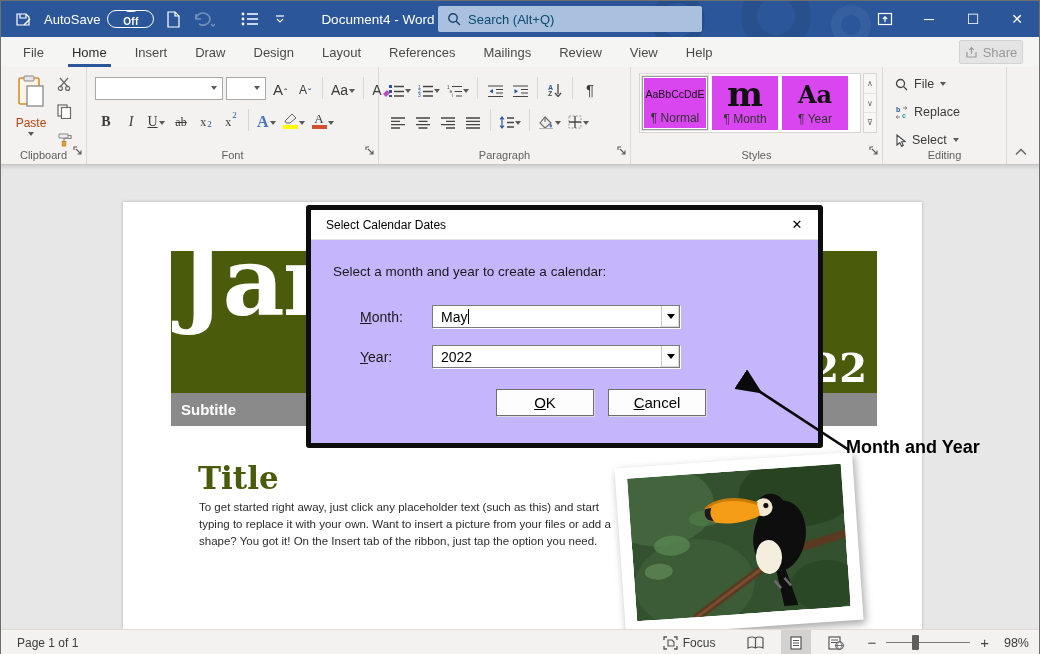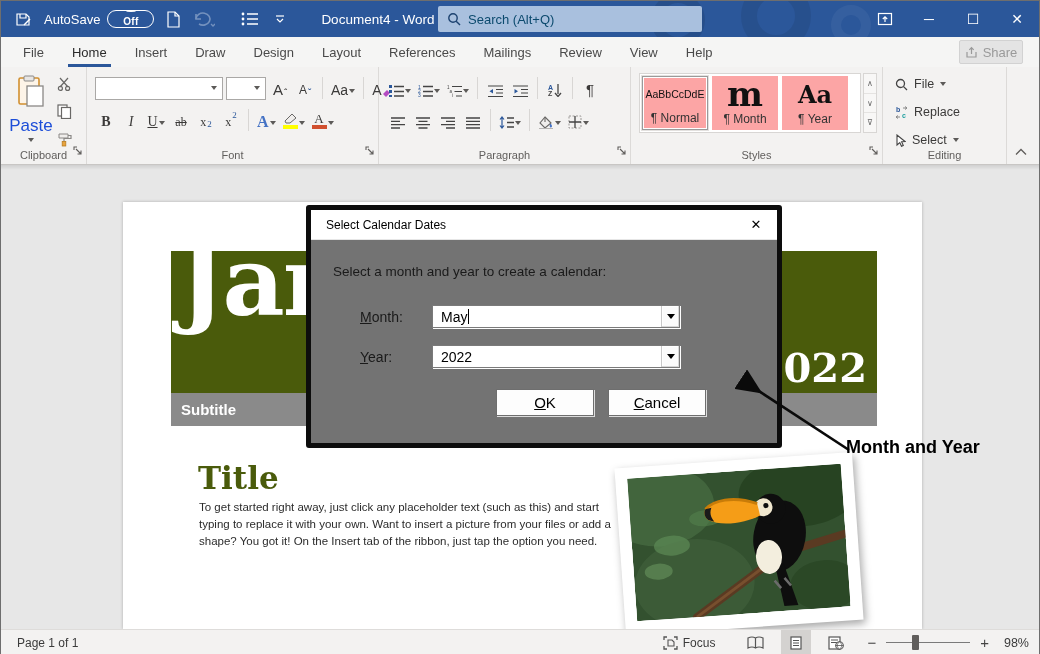--- a/index.html
+++ b/index.html
@@ -40,40 +40,40 @@
   .launcher { position:absolute; right:3px; bottom:4px; }
   .g-clip { width:86px; }
   .g-font { width:292px; }
   .g-para { width:252px; }
   .g-styles { width:252px; }
   .g-edit { width:124px; }
   .g-tail { flex:1; border-right:none; position:relative; }
   .collapse { position:absolute; right:12px; bottom:6px; color:#5f5d5b; font-size:11px; }
 
   .paste { position:absolute; left:8px; top:8px; width:44px; text-align:center; }
-  .paste .lbl { font-size:17px; color:#1d4ed8; margin-top:3px; }
+  .paste .lbl { font-size:12px; color:#c2410c; margin-top:3px; }
   .mini-col { position:absolute; left:56px; top:10px; display:flex; flex-direction:column; gap:9px; }
 
   .f-row { position:absolute; left:8px; display:flex; align-items:center; gap:3px; }
   .f-row1 { top:9px; } .f-row2 { top:41px; }
   .combo { height:23px; background:#fff; border:1px solid #aaa8a6; display:flex; align-items:center; justify-content:flex-end; padding:0 5px; }
   .cb-font { width:128px; } .cb-size { width:40px; }
   .rbtn { height:24px; min-width:22px; display:flex; align-items:flex-end; justify-content:center; padding:2px 2px 3px; color:#3b3a39; gap:1px; }
   .rbtn .glyph { font-size:14px; line-height:14px; }
   .serif { font-family:"Liberation Serif",serif; }
   .tri { width:0; height:0; border-left:3.5px solid transparent; border-right:3.5px solid transparent; border-top:4px solid #5c5a58; margin-bottom:4px; }
   .vdiv { width:1px; height:22px; background:#d8d6d4; margin:0 3px; align-self:center; }
   .underbar { display:block; height:4px; width:15px; margin-top:1px; }
   .sub2 { font-size:9px; color:#2b579a; }
   .bluecaret { color:#2b579a; font-size:9px; font-weight:bold; }
   .darkcaret { color:#3b3a39; font-size:9px; font-weight:bold; }
 
   
   .gallery { position:absolute; left:8px; top:6px; width:222px; height:60px; background:#fff; border:1px solid #d8d6d4; display:flex; padding:2px; gap:4px; }
-  .scard { width:66px; height:54px; display:flex; flex-direction:column; align-items:center; justify-content:flex-end; padding-bottom:4px; background:#fca5a5; }
+  .scard { width:66px; height:54px; display:flex; flex-direction:column; align-items:center; justify-content:flex-end; padding-bottom:4px; background:#d946ef; }
   .scard.sel { border:1px solid #9a9a9a; box-shadow:0 0 0 1px #fff inset; outline:1px solid #e3e1df; }
   .scard .prev { flex:1; display:flex; align-items:center; justify-content:center; color:#111; }
   .scard .nm { font-size:12px; color:#333; }
   .p-normal { font-size:10.5px; }
   .p-month { font-family:"DejaVu Serif",serif; font-weight:bold; font-size:34px; line-height:20px; }
   .p-year { font-family:"DejaVu Serif",serif; font-weight:bold; font-size:24px; }
   .gscroll { position:absolute; left:232px; top:6px; width:14px; height:60px; border:1px solid #d8d6d4; background:#f8f7f6; display:flex; flex-direction:column; }
   .gscroll div { flex:1; display:flex; align-items:center; justify-content:center; font-size:8px; color:#666; border-bottom:1px solid #e5e3e1; }
 
   .edit-item { display:flex; align-items:center; gap:6px; font-size:12.5px; color:#3b3a39; margin:6px 0 0 12px; height:22px; }
@@ -90,21 +90,21 @@
   .doc-title-text { position:absolute; left:75px; top:258px; font-family:"DejaVu Serif",serif; font-weight:bold; font-size:31px; }
   .doc-body { position:absolute; left:76px; top:297px; width:424px; font-size:11.5px; line-height:17px; color:#2c2c2c; }
 
   .polaroid { position:absolute; left:497px; top:258px; width:238px; height:168px; background:#fff; padding:11px 12px 14px; transform:rotate(-4deg); box-shadow:2px 4px 8px rgba(0,0,0,0.35); }
   .photo { width:100%; height:100%; overflow:hidden; }
 
   .annot-layer { position:absolute; left:0; top:0; width:1040px; height:464px; z-index:60; pointer-events:none; }
   .annot-text { position:absolute; left:845px; top:272px; font-size:18px; font-weight:bold; color:#000; z-index:61; white-space:nowrap; }
 
   
-  .dlg { position:absolute; left:305px; top:40px; width:476px; height:243px; border:5px solid #0d0d0d; border-radius:3px; background:#737373; z-index:40; }
+  .dlg { position:absolute; left:305px; top:40px; width:517px; height:243px; border:5px solid #0d0d0d; border-radius:3px; background:#c4b5fd; z-index:40; }
   .dlg-title { height:30px; background:#fff; display:flex; align-items:center; padding:0 10px 0 15px; border-bottom:1px solid #e6e6e6; }
   .dlg-title .t { font-size:12px; color:#000; flex:1; }
   .dlg-title .x { font-size:13px; color:#000; width:22px; text-align:center; }
   .dlg-body { position:relative; height:202px; }
   .prompt { position:absolute; left:22px; top:24px; font-size:13.5px; color:#1a1a1a; }
   .fld-label { position:absolute; font-size:14px; color:#1a1a1a; }
   .accel { text-decoration:underline; }
   .dcombo { position:absolute; left:121px; width:248px; height:23px; background:#fff; border:1px solid #7a7a7a; box-shadow:1px 1px 0 #fdfdfd; display:flex; align-items:center; }
   .dcombo .val { flex:1; padding-left:8px; font-size:14px; color:#000; display:flex; align-items:center; }
   .caret { display:inline-block; width:1px; height:15px; background:#000; margin-left:1px; }

